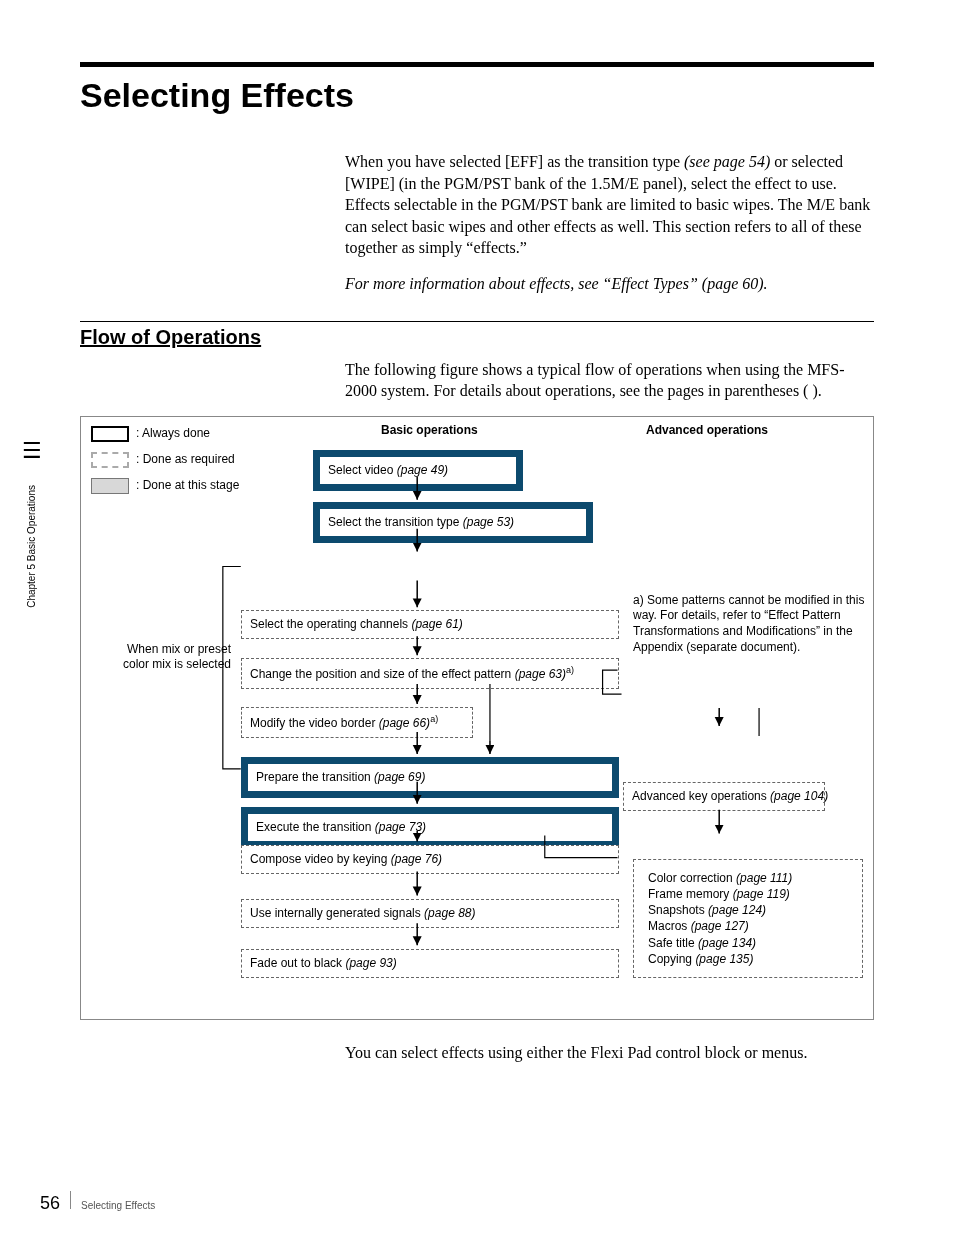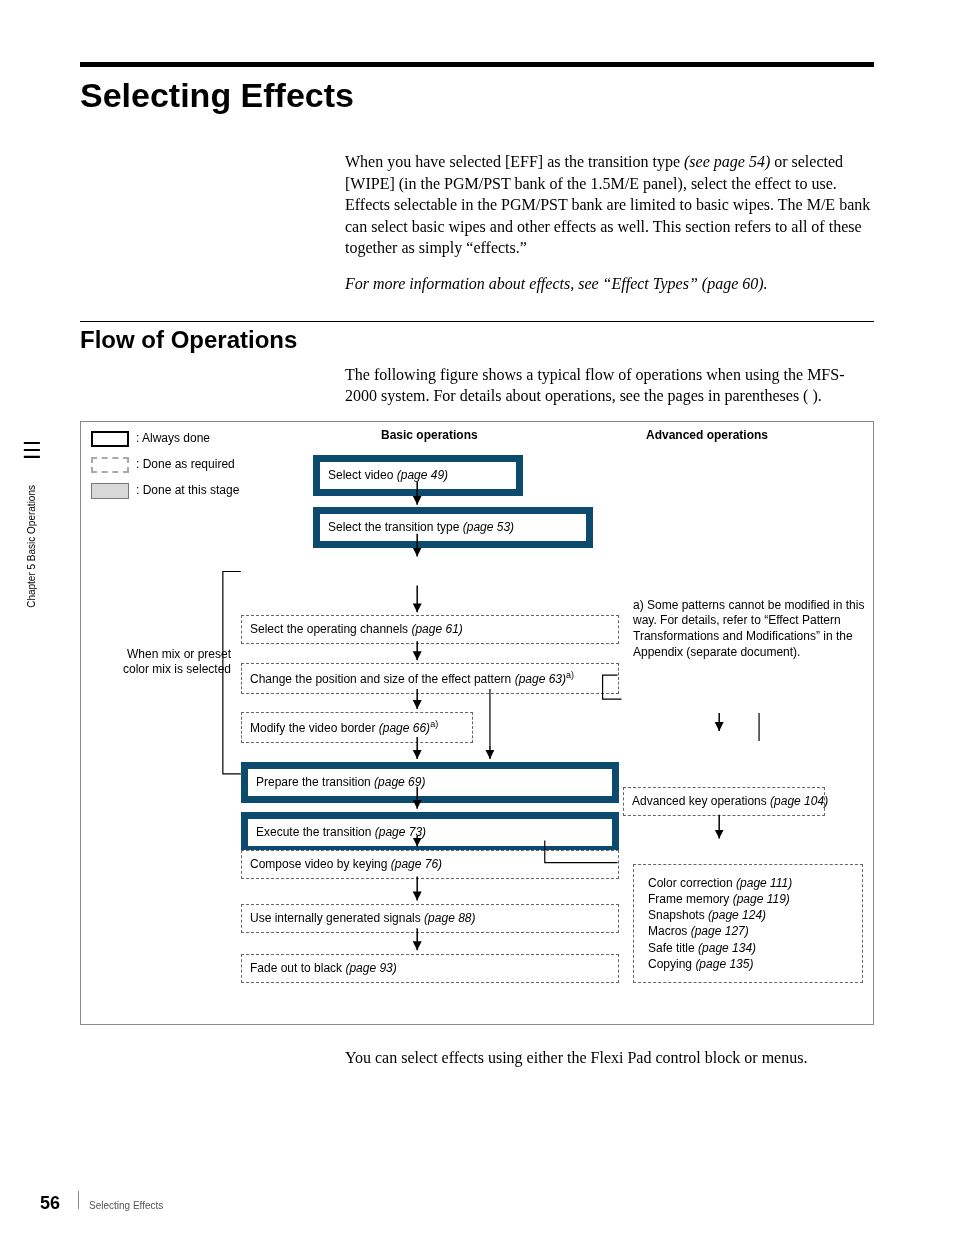--- a/index.html
+++ b/index.html
@@ -38,22 +38,23 @@
       margin-top: 26px;
       margin-bottom: 10px;
     }
     .sub-rule {
       height: 1px;
       background: #000;
       margin-bottom: 4px;
     }
     .subtitle {
       font-family: Arial, Helvetica, sans-serif;
-      font-size: 24px;
+      font-size: 20px;
       font-weight: bold;
+      text-decoration: underline;
     }
 
     
     .diagram {
       position: relative;
       border: 1px solid #888;
       height: 604px;
       margin-top: 14px;
       font-family: Arial, Helvetica, sans-serif;
       font-size: 12px;
@@ -163,21 +164,21 @@
 
     
     .footer {
       position: absolute;
       bottom: 30px;
       left: 40px;
       display: flex;
       align-items: baseline;
       font-family: Arial, Helvetica, sans-serif;
     }
-    .page-num { font-size: 18px; margin-right: 18px; font-weight: bold; }
+    .page-num { font-size: 18px; margin-right: 10px; }
     .foot-divider {
       border-left: 1px solid #888;
       height: 18px;
       margin-right: 10px;
     }
     .foot-label { font-size: 10px; color: #555; }
   </style>
 </head>
 <body>
 

